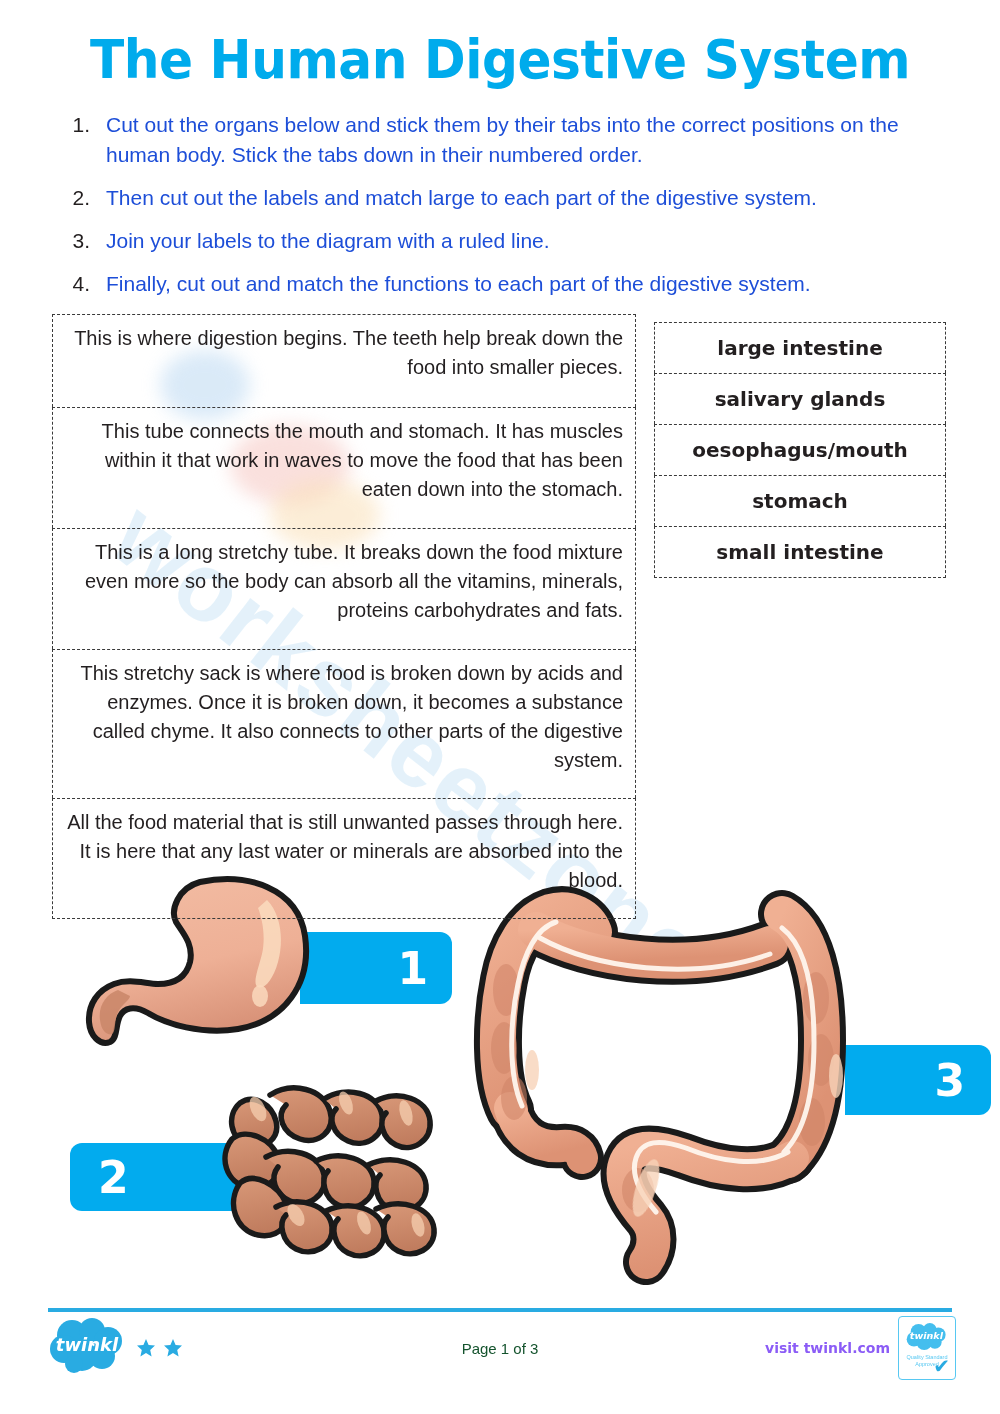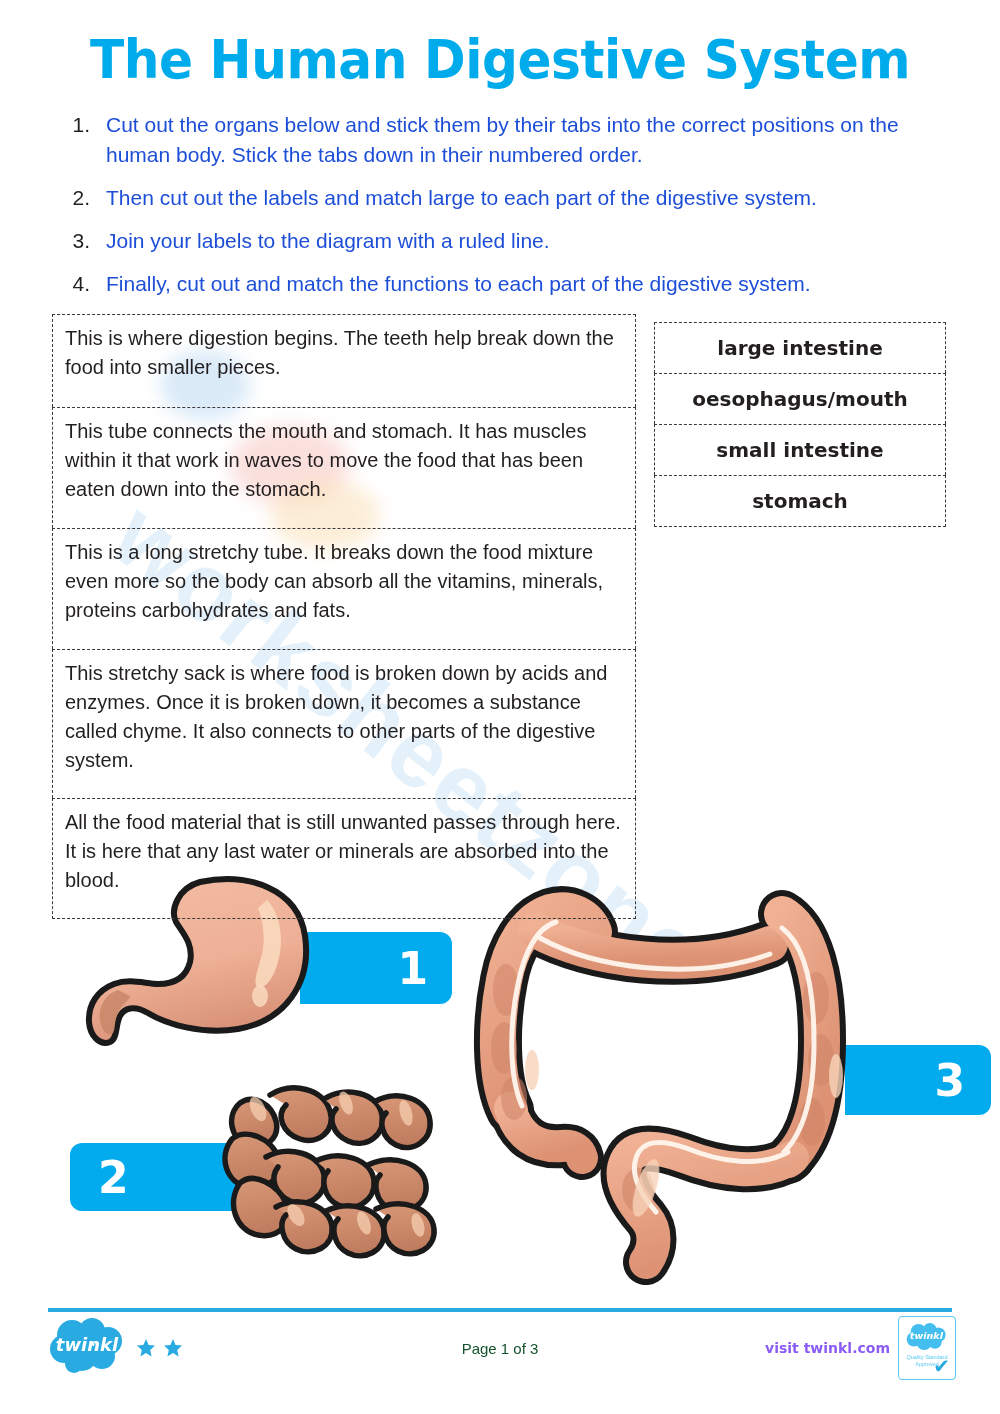--- a/index.html
+++ b/index.html
@@ -107,21 +107,21 @@
   .col-functions {
     position: absolute;
     left: 52px;
     top: 0;
     width: 584px;
   }
   .fn-box {
     border: 1px dashed #3a3a3a;
     border-bottom: none;
     padding: 9px 12px 11px 12px;
-    text-align: left;
+    text-align: right;
     font-size: 20px;
     line-height: 29px;
     color: #231f20;
     background: transparent;
   }
   .fn-box:last-child { border-bottom: 1px dashed #3a3a3a; }
 
   .col-labels {
     position: absolute;
     left: 654px;
@@ -283,23 +283,24 @@
     <div class="col-functions">
       <div class="fn-box" style="height:72px;">This is where digestion begins. The teeth help break down the food into smaller pieces.</div>
       <div class="fn-box" style="height:100px;">This tube connects the mouth and stomach. It has muscles within it that work in waves to move the food that has been eaten down into the stomach.</div>
       <div class="fn-box" style="height:100px;">This is a long stretchy tube. It breaks down the food mixture even more so the body can absorb all the vitamins, minerals, proteins carbohydrates and fats.</div>
       <div class="fn-box" style="height:128px;">This stretchy sack is where food is broken down by acids and enzymes. Once it is broken down, it becomes a substance called chyme. It also connects to other parts of the digestive system.</div>
       <div class="fn-box" style="height:99px;">All the food material that is still unwanted passes through here. It is here that any last water or minerals are absorbed into the blood.</div>
     </div>
 
     <div class="col-labels">
       <div class="lbl-box">large intestine</div>
+      <div class="lbl-box">salivary glands</div>
       <div class="lbl-box">oesophagus/mouth</div>
+      <div class="lbl-box">stomach</div>
       <div class="lbl-box">small intestine</div>
-      <div class="lbl-box">stomach</div>
     </div>
 
   </div>
 
   <div class="organs">
 
     <div class="tab" style="left:300px; top:72px; width:128px; height:72px; background:#02ABEE; border-radius:0 12px 12px 0; justify-content:flex-end; padding-right:24px;">
       <span>1</span>
     </div>
 

